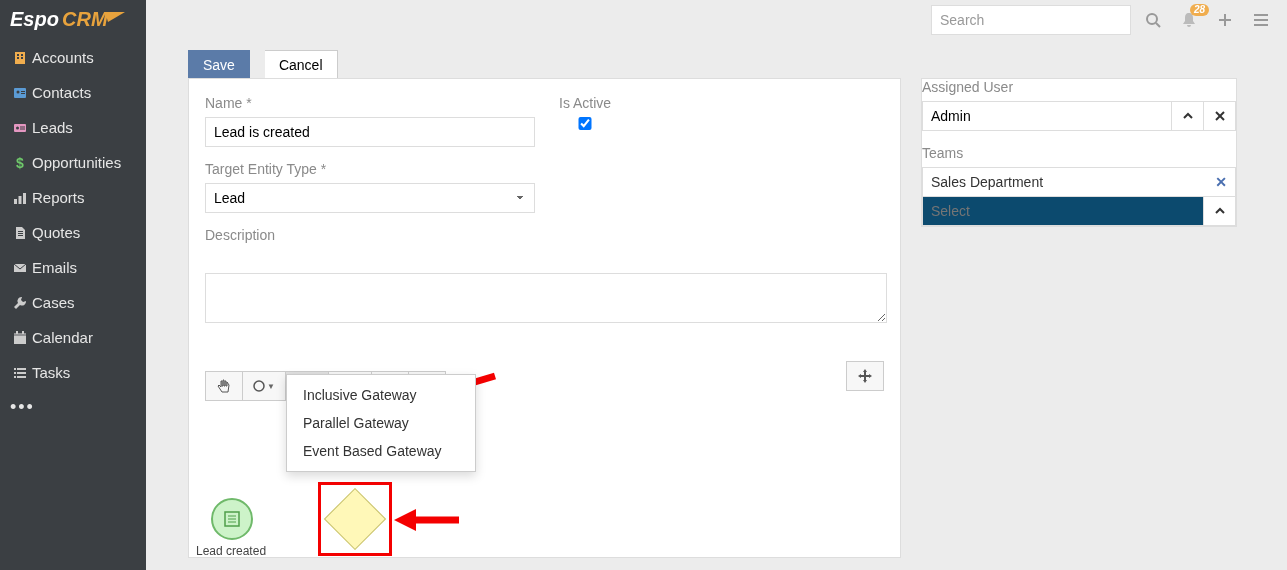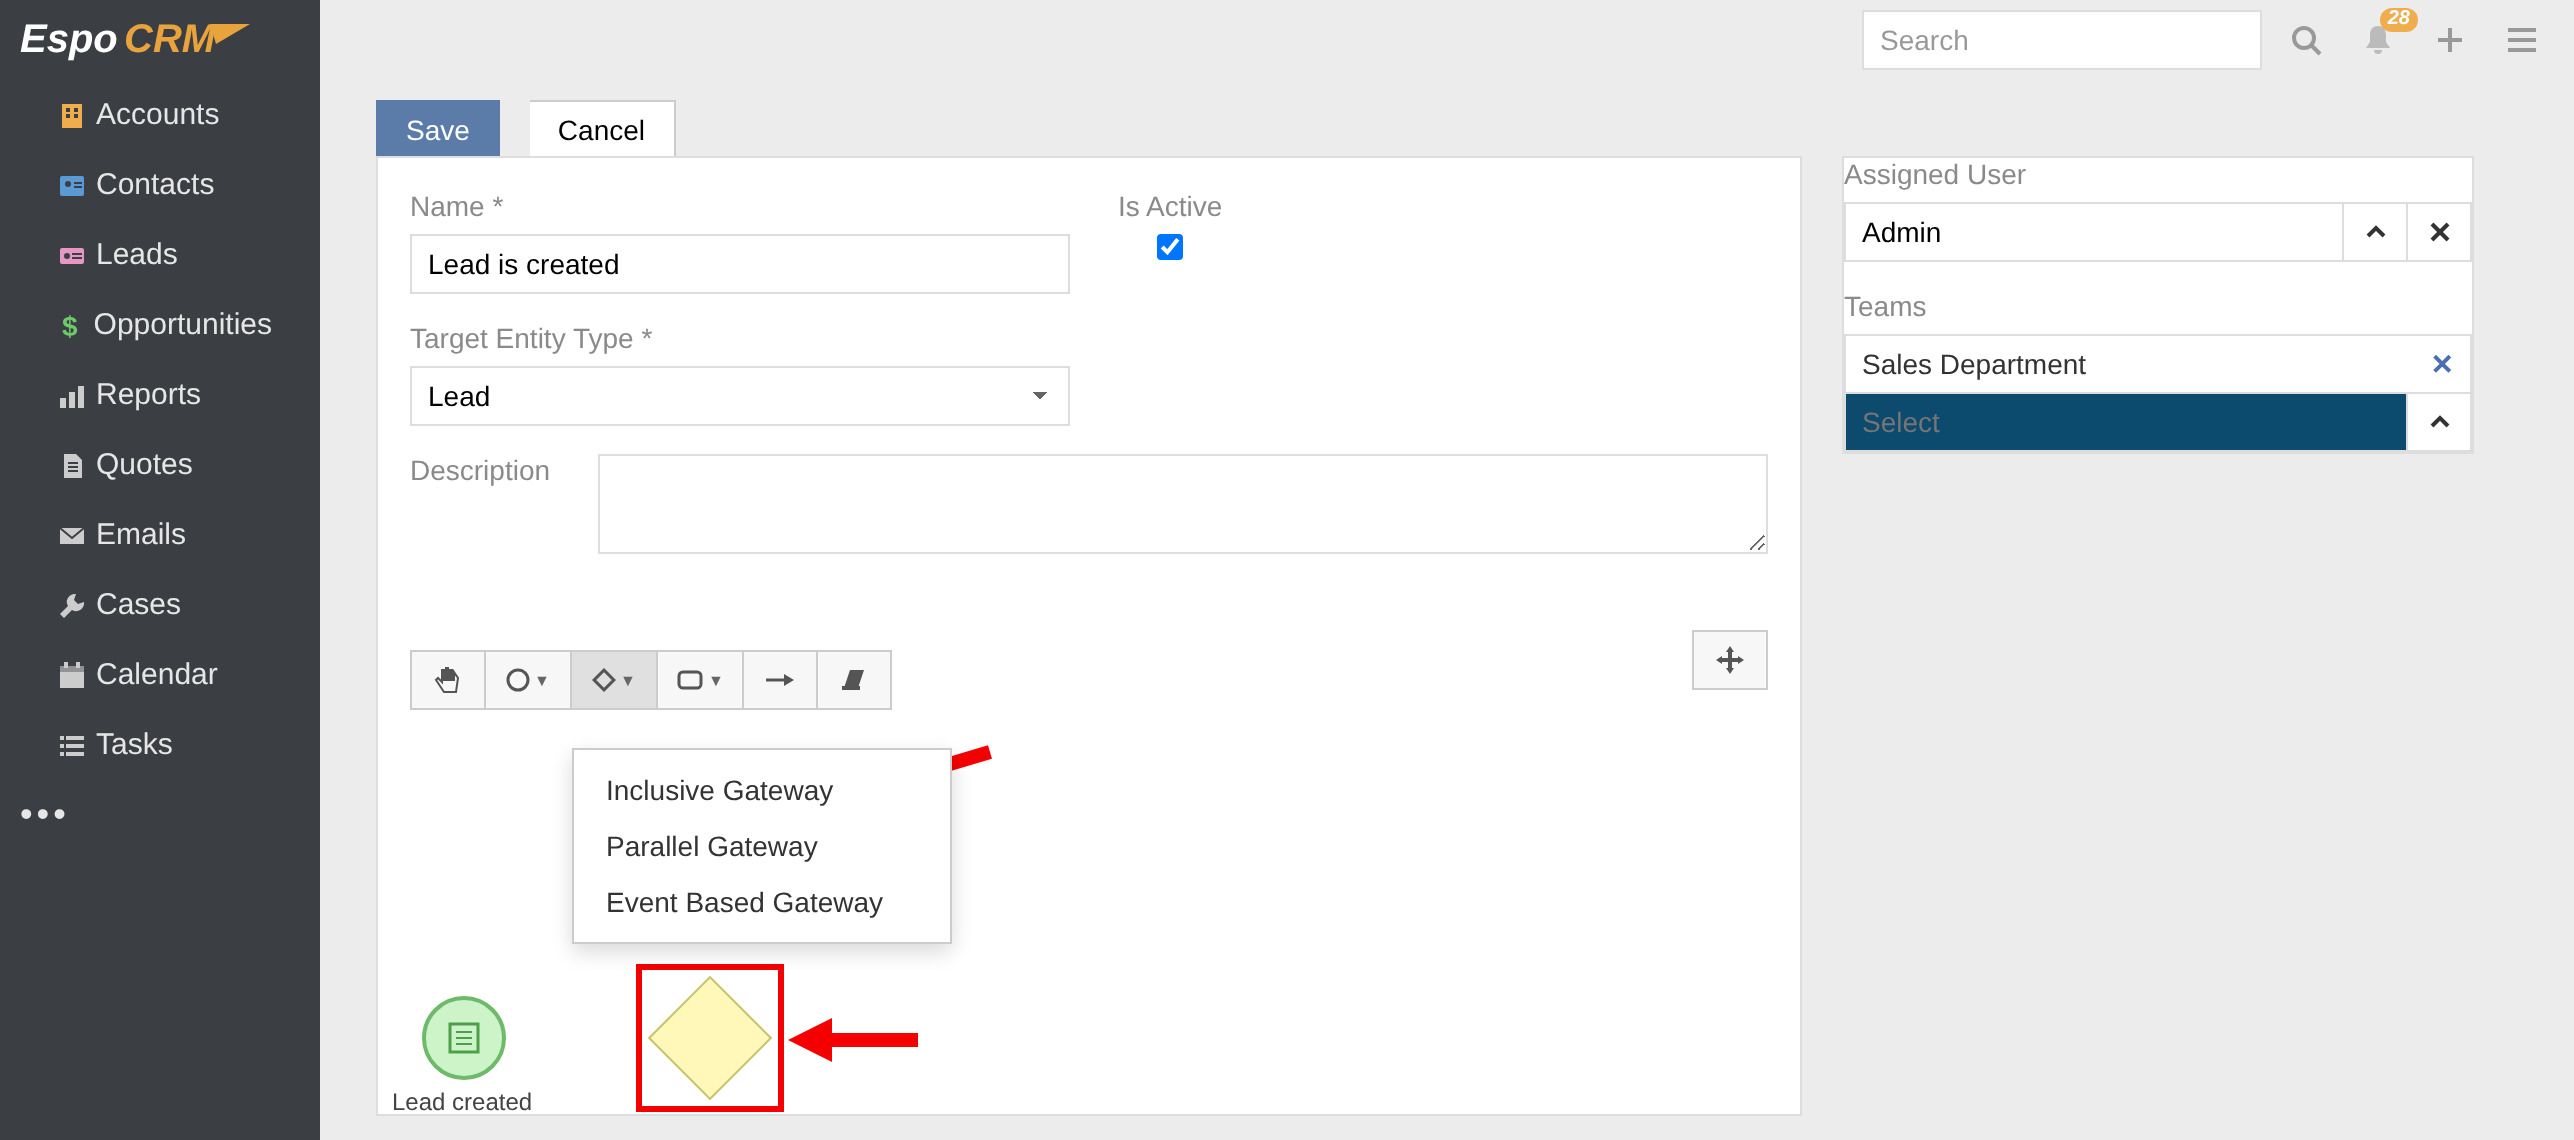--- a/index.html
+++ b/index.html
@@ -1,20 +1,20 @@
 <!DOCTYPE html>
 <html><head>
 <meta charset="utf-8">
 <style>
   * { box-sizing: border-box; margin: 0; padding: 0; }
   body { font-family: -apple-system, BlinkMacSystemFont, "Segoe UI", Helvetica, Arial, sans-serif; font-size: 14px; color: #333; background: #ececec; width: 1287px; height: 570px; overflow: hidden; }
-  .sidebar { position: absolute; left: 0; top: 0; width: 160px; height: 100%; background: #3b3f43; color: #e6e6e6; }
+  .sidebar { position: absolute; left: 0; top: 0; width: 146px; height: 100%; background: #3b3f43; color: #e6e6e6; }
   .logo { padding: 8px 10px 8px 10px; }
   .logo svg { display: block; }
-  .nav-item { display: flex; align-items: center; height: 35px; padding: 0 24px; color: #e6e6e6; cursor: pointer; }
+  .nav-item { display: flex; align-items: center; height: 35px; padding: 0 8px; color: #e6e6e6; cursor: pointer; }
   .nav-icon { width: 24px; display: inline-flex; align-items: center; justify-content: center; font-size: 15px; }
   .nav-label { flex: 1; font-size: 15px; }
   .nav-dots { display: flex; align-items: center; height: 35px; padding: 0 10px; color: #e6e6e6; cursor: pointer; font-size: 18px; letter-spacing: 2px; }
 
   .topbar { position: absolute; left: 170px; right: 0; top: 0; height: 40px; display: flex; align-items: center; justify-content: flex-end; padding: 0 12px; gap: 8px; margin-left: 16px; }
   .search-box { width: 200px; height: 30px; border: 1px solid #ddd; background: #fff; padding: 0 8px; font-size: 14px; color: #333; }
   .search-box::placeholder { color: #999; }
   .top-icon { width: 28px; height: 28px; display: inline-flex; align-items: center; justify-content: center; color: #999; cursor: pointer; font-size: 16px; position: relative; font-style: italic; }
   .badge { position: absolute; top: -2px; right: -6px; background: #f0ad4e; color: #fff; font-size: 10px; font-weight: bold; border-radius: 8px; padding: 1px 4px; line-height: 1; }
 
@@ -231,21 +231,21 @@
     </div>
   </div>
   <div class="row">
     <div class="col">
       <div class="field-label">Target Entity Type *</div>
       <select class="select-input">
         <option>Lead</option>
       </select>
     </div>
   </div>
-  <div class="row" style="flex-direction:row; margin-bottom:16px;">
+  <div class="row" style="flex-direction:column; margin-bottom:16px;">
     <div class="field-label">Description</div>
     <textarea class="textarea" style=""></textarea>
   </div>
 
   <div class="toolbar-row" style="margin-top:28px;">
     <div class="bpmn-toolbar">
       <div class="tool-btn">
         <svg width="14" height="14" viewBox="0 0 14 14">
             <path d="M4 2 L4 8 L2 6 L1 7 L5 13 L11 13 L12 6 L10 3 L10 7 L9 7 L9 2 L8 2 L8 7 L7 7 L7 1 L6 1 L6 7 L5 7 L5 2 Z" fill="none" stroke="#555" stroke-width="1"></path>
           </svg>

